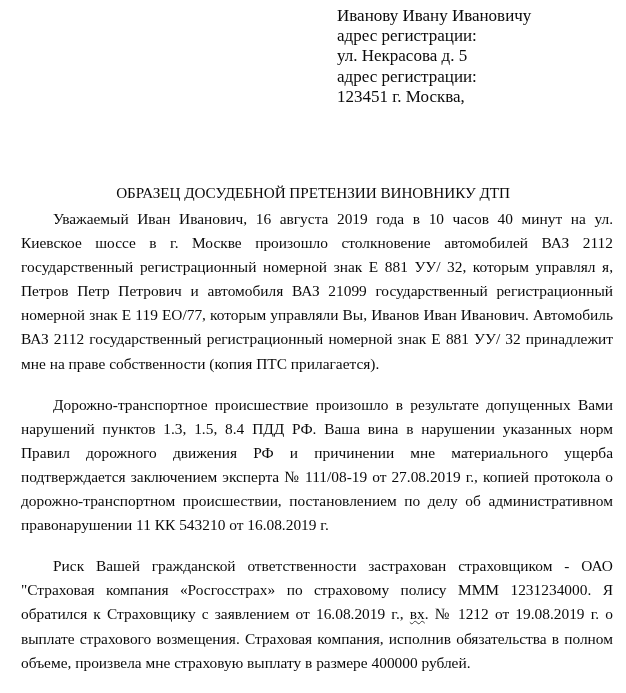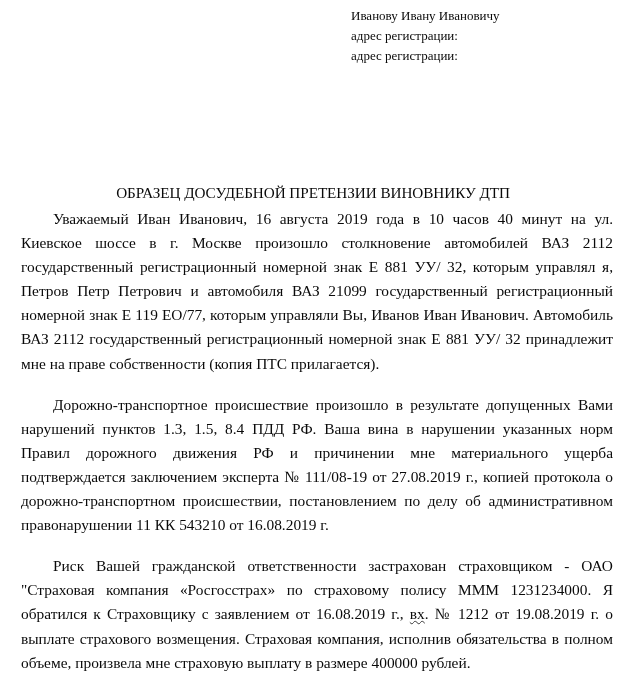--- a/index.html
+++ b/index.html
@@ -26,24 +26,23 @@
 
   
   .addr-block {
     position: absolute;
     left: 337px;
     top: 6px;
     width: 282px;
     text-align: left;
   }
   .addr-line {
-    font-size: 13px;
+    font-size: 17px;
     line-height: 20.2px;
     white-space: nowrap;
-    margin-left: 14px;
   }
 
   
   .doc-title {
     position: absolute;
     left: 13px;
     top: 183px;
     width: 600px;
     text-align: center;
     font-size: 15.2px;
@@ -80,21 +79,23 @@
   }
 </style>
 </head>
 <body>
 
 <div class="page">
 
   <div class="addr-block">
     <div class="addr-line">Иванову Ивану Ивановичу</div>
     <div class="addr-line">адрес регистрации:</div>
+    <div class="addr-line">ул. Некрасова д. 5</div>
     <div class="addr-line">адрес регистрации:</div>
+    <div class="addr-line">123451 г. Москва,</div>
   </div>
 
   <div class="doc-title">ОБРАЗЕЦ ДОСУДЕБНОЙ ПРЕТЕНЗИИ ВИНОВНИКУ ДТП</div>
 
   <div class="body-text">
 
     <p class="para">Уважаемый Иван Иванович, 16 августа 2019 года в 10 часов 40 минут на ул. Киевское шоссе в г. Москве произошло столкновение автомобилей ВАЗ 2112 государственный регистрационный номерной знак Е 881 УУ/ 32, которым управлял я, Петров Петр Петрович и автомобиля ВАЗ 21099 государственный регистрационный номерной знак Е 119 ЕО/77, которым управляли Вы, Иванов Иван Иванович. Автомобиль ВАЗ 2112 государственный регистрационный номерной знак Е 881 УУ/ 32 принадлежит мне на праве собственности (копия ПТС прилагается).</p>
 
     <p class="para">Дорожно-транспортное происшествие произошло в результате допущенных Вами нарушений пунктов 1.3, 1.5, 8.4 ПДД РФ. Ваша вина в нарушении указанных норм Правил дорожного движения РФ и причинении мне материального ущерба подтверждается заключением эксперта № 111/08-19 от 27.08.2019 г., копией протокола о дорожно-транспортном происшествии, постановлением по делу об административном правонарушении  11 КК 543210 от 16.08.2019 г.</p>
 

